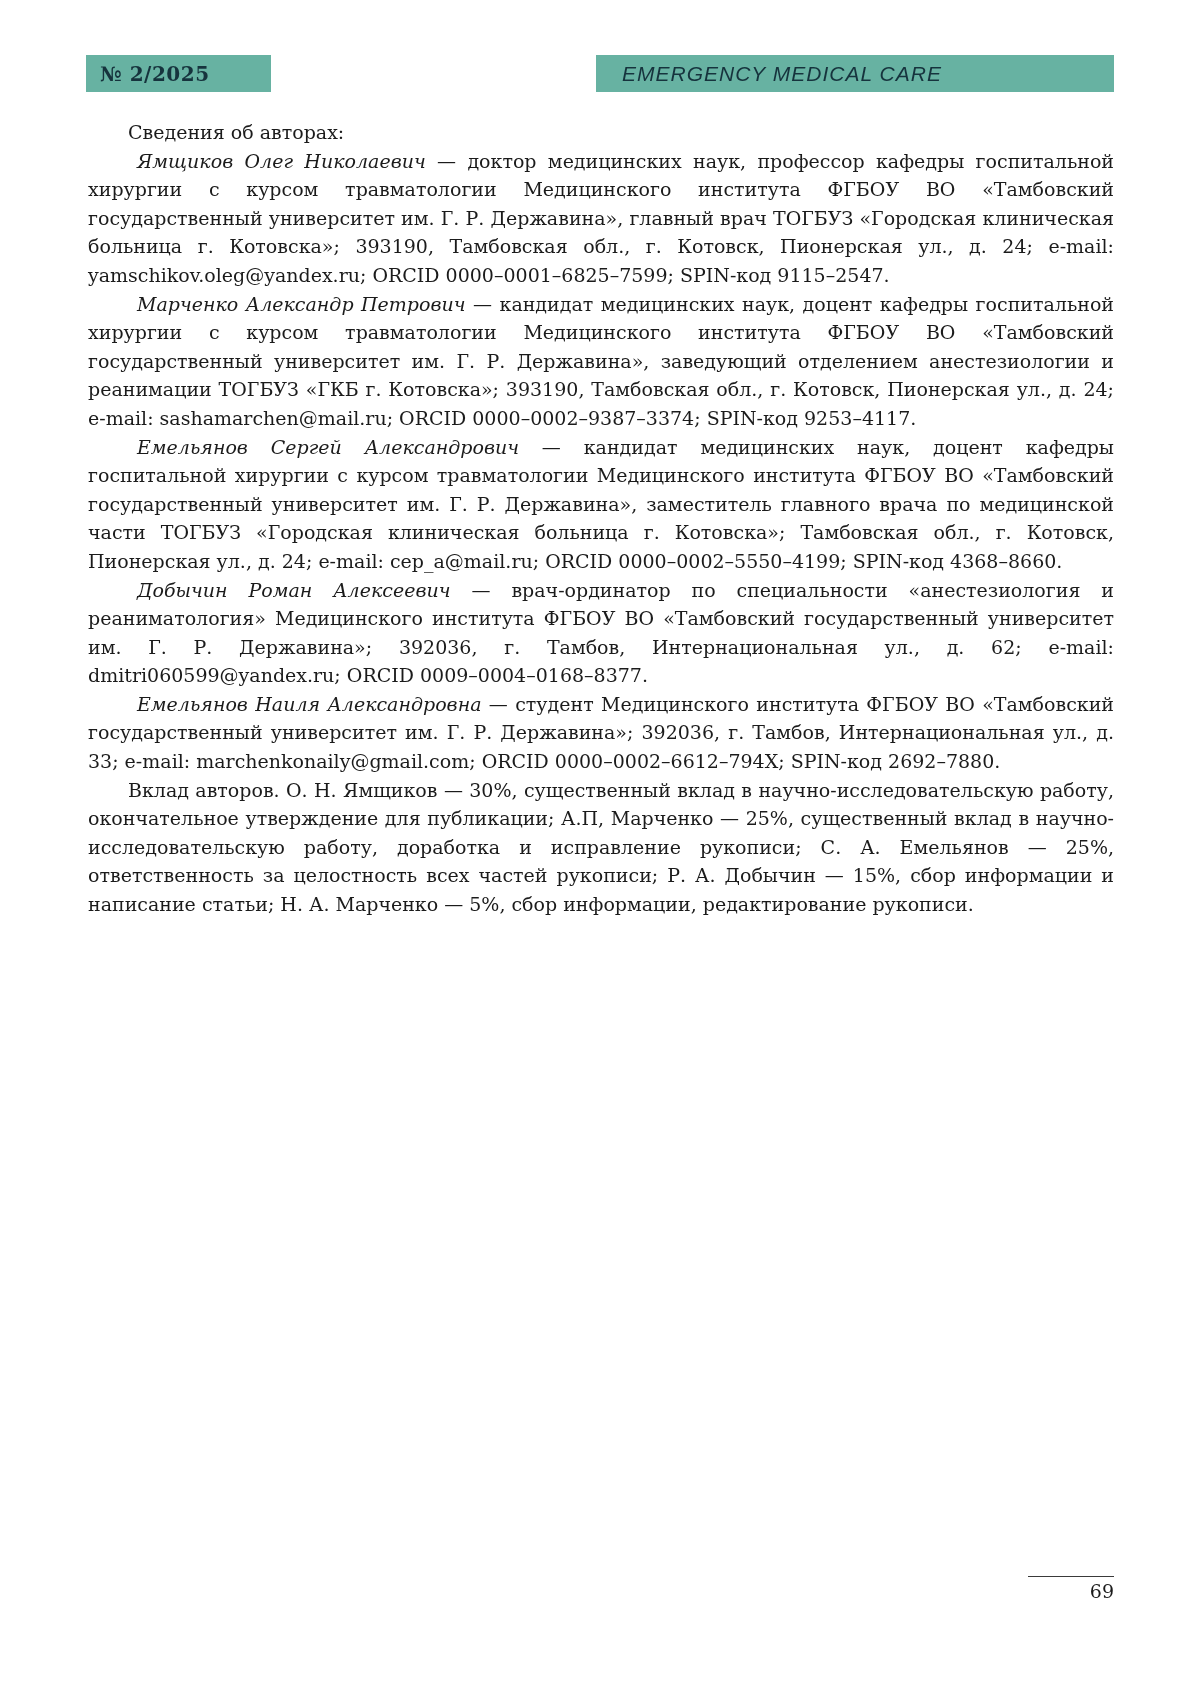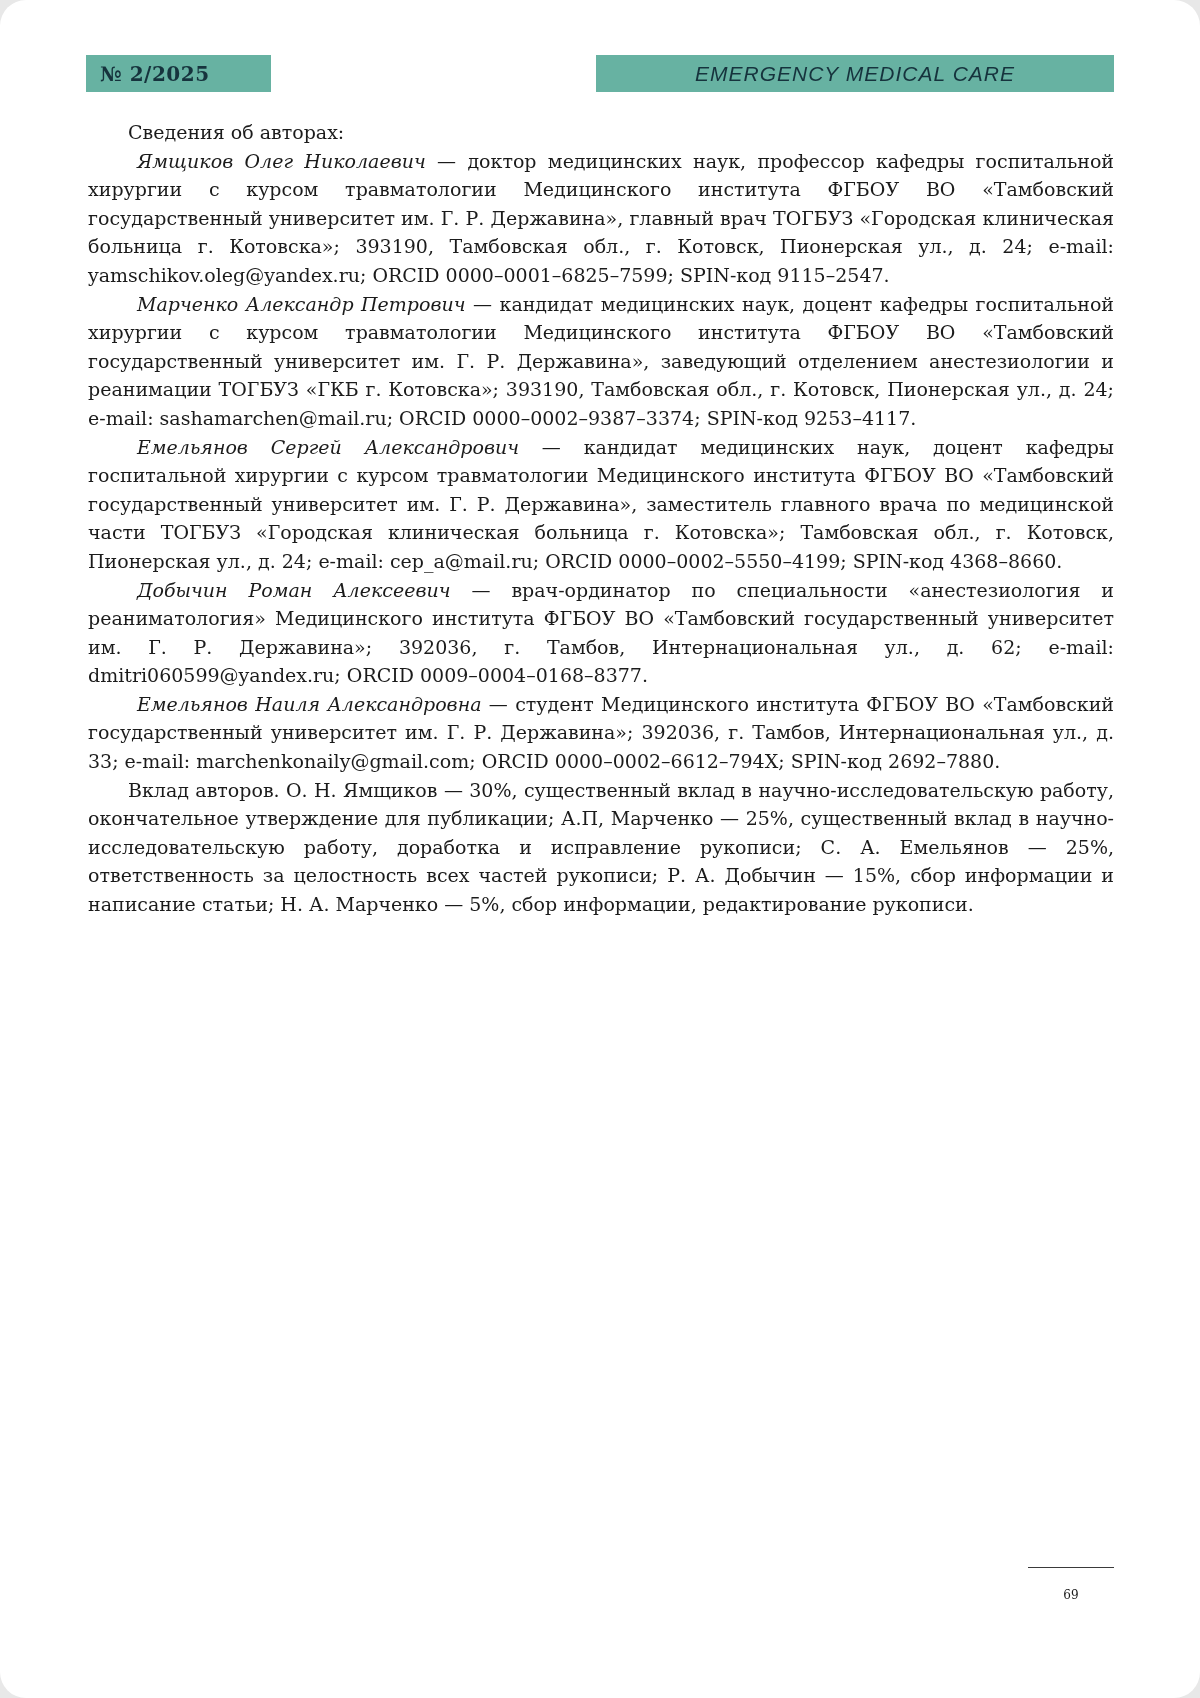--- a/index.html
+++ b/index.html
@@ -6,21 +6,20 @@
   .page{
     position:relative;
     width:1200px;
     height:1698px;
     margin:0 auto;
     background:#ffffff;
     font-family:"DejaVu Serif","Liberation Serif",serif;
     color:#1b1b1b;
     box-sizing:border-box;
     overflow:hidden;
-    border-radius:26px;
   }
   
   .header{
     position:absolute;
     top:55px;
     left:86px;
     right:86px;
     display:flex;
     justify-content:space-between;
     align-items:stretch;
@@ -31,22 +30,21 @@
     align-items:center;
     height:37px;
     box-sizing:border-box;
   }
   .header-bar.left{
     width:185px;
     padding:0 14px;
   }
   .header-bar.right{
     width:518px;
-    justify-content:center;
-    padding:0 4px;
+    padding:0 26px;
   }
   .issue-label{
     font-family:"DejaVu Serif","Liberation Serif",serif;
     font-weight:bold;
     font-size:20px;
     color:#16333d;
     letter-spacing:0.5px;
     white-space:nowrap;
   }
   .journal-title{
@@ -81,23 +79,23 @@
   .contrib-lead{
     font-weight:normal;
   }
   
   .footer{
     position:absolute;
     right:86px;
     bottom:96px;
     width:86px;
     border-top:1px solid #3a3a3a;
-    padding-top:20px;
-    text-align:center;
-    font-size:12px;
+    padding-top:3px;
+    text-align:right;
+    font-size:19px;
     color:#1b1b1b;
   }
 </style>
 </head>
 <body>
 
 <div class="page">
 
   <div class="header">
     <div class="header-bar left">

